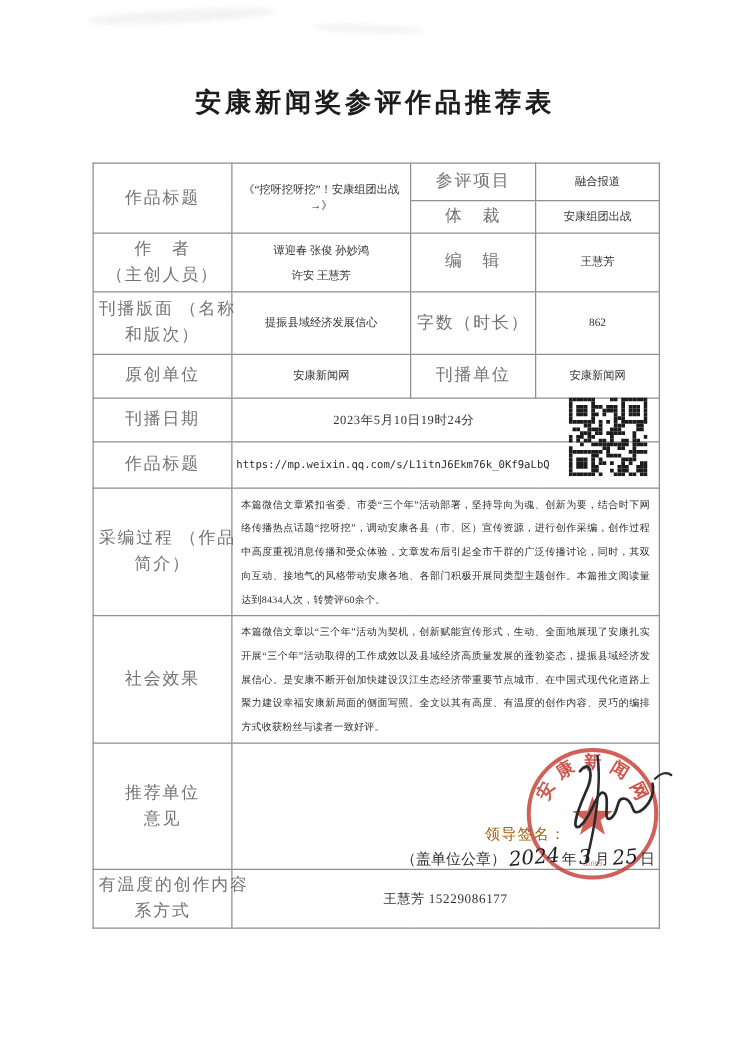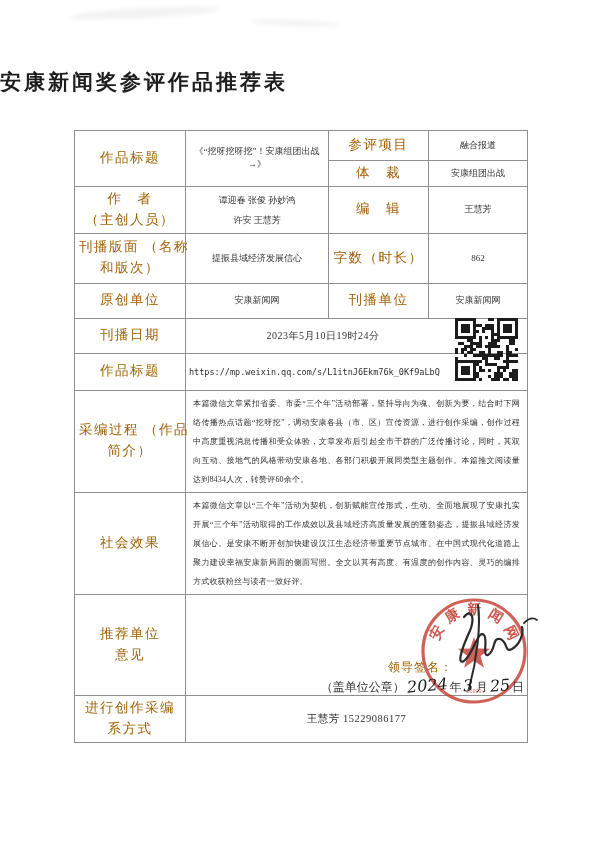--- a/index.html
+++ b/index.html
@@ -4,28 +4,28 @@
 <style>
   html,body{margin:0;padding:0;background:#fff;}
   .sheet{
     position:relative;width:600px;height:848px;background:#fff;overflow:hidden;
     font-family:"Liberation Serif","DejaVu Serif",serif;color:#2b2b2b;
   }
   .artifact{position:absolute;opacity:.12;background:#9a9a9a;filter:blur(2px);border-radius:50%;}
   .a1{left:70px;top:8px;width:150px;height:10px;transform:rotate(-3deg);}
   .a2{left:250px;top:20px;width:90px;height:6px;transform:rotate(2deg);}
   .doc-title{
-    position:absolute;top:68px;left:0;width:100%;margin:0;text-align:left;
+    position:absolute;top:68px;left:0;width:100%;margin:0;text-align:center;
     font-size:21px;font-weight:bold;letter-spacing:3px;color:#1d1d1d;
   }
   .table-wrap{position:absolute;left:74px;top:130px;width:453px;}
   table{border-collapse:collapse;table-layout:fixed;width:453px;}
   td{border:1px solid #8f8f8f;padding:2px 4px;text-align:center;vertical-align:middle;}
   .lbl{
-    font-size:13.5px;letter-spacing:1.5px;color:#a16207;
+    font-size:13.5px;letter-spacing:1.5px;color:#737373;
     white-space:pre;line-height:1.55;overflow:visible;
   }
   .val{font-size:9px;color:#333;}
   .v-multiline{white-space:pre-line;line-height:20px;text-align:center;}
   .v-date{font-size:10px;padding-right:71px;letter-spacing:.5px;}
   .v-url{
     font-family:"DejaVu Sans Mono",monospace;font-size:8.5px;text-align:left;
     padding-left:3px;color:#2e2e2e;
   }
   .v-para{
@@ -149,21 +149,21 @@
 
             <div class="sig-line1">领导签名：</div>
             <div class="sig-line2">
               <span>（盖单位公章）</span><span class="hand">2024</span><span>年</span><span class="hand">3</span><span>月</span><span class="hand">25</span><span>日</span>
             </div>
           </div>
         </td>
       </tr>
 
       <tr style="height:45px">
-        <td class="lbl">进行创作采编
+        <td class="lbl">有温度的创作内容
 系方式</td>
         <td colspan="3" class="val v-contact">王慧芳 15229086177</td>
       </tr>
     </tbody>
       </table>
 
     <div class="qr">
       <svg id="qr-svg" width="63" height="63" viewBox="0 0 63 63">
           <rect x="0" y="0" width="3" height="3" fill="#1c1c1c"></rect>
           <rect x="3" y="0" width="3" height="3" fill="#1c1c1c"></rect>

